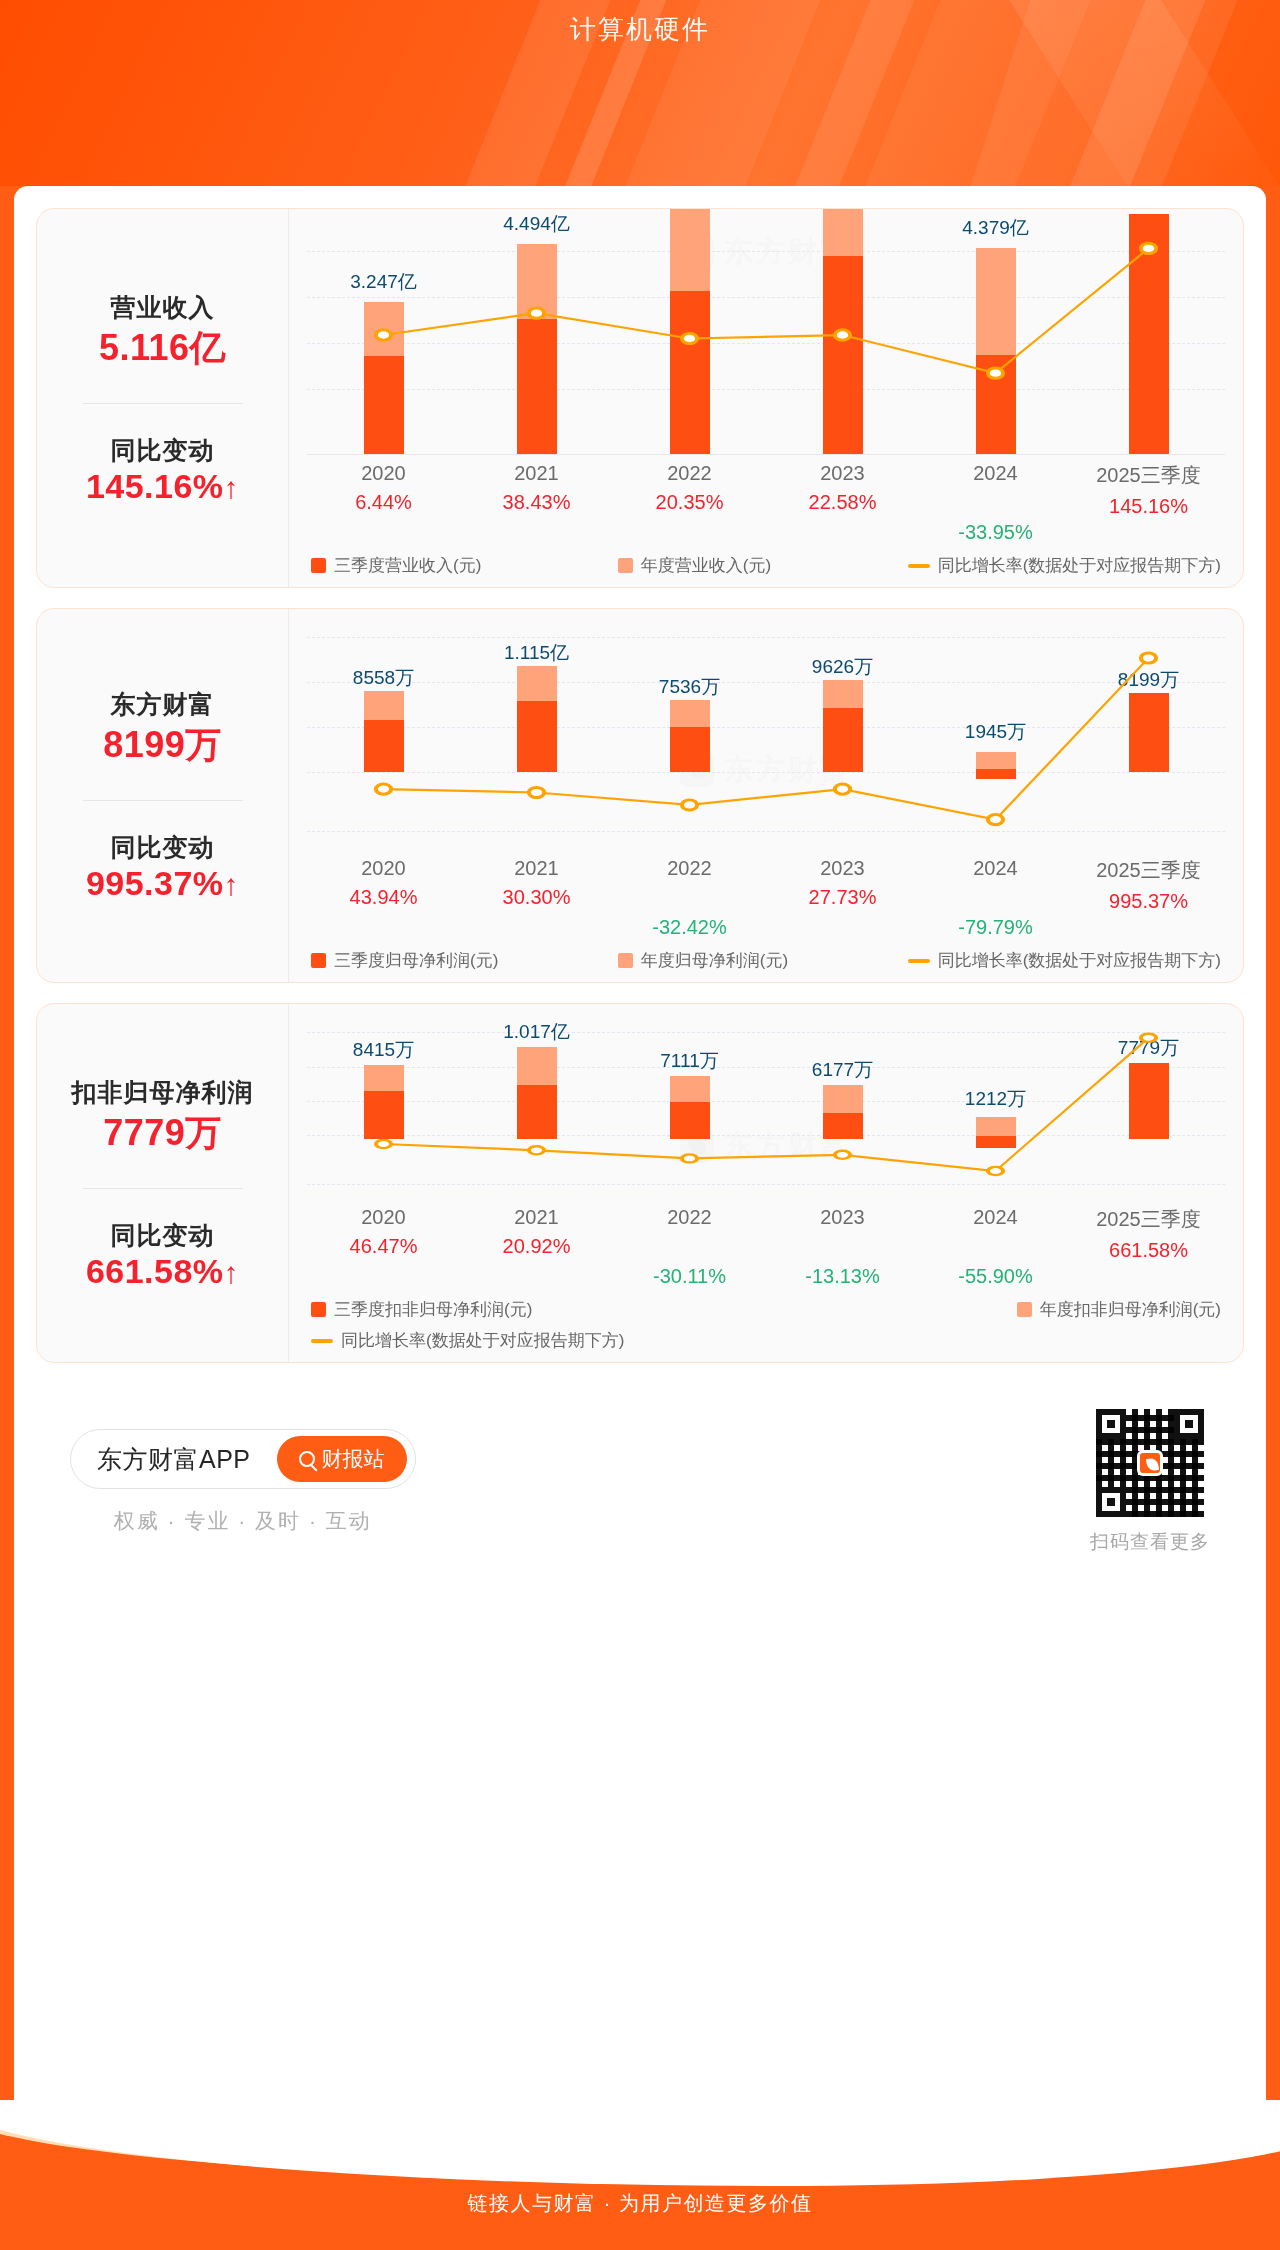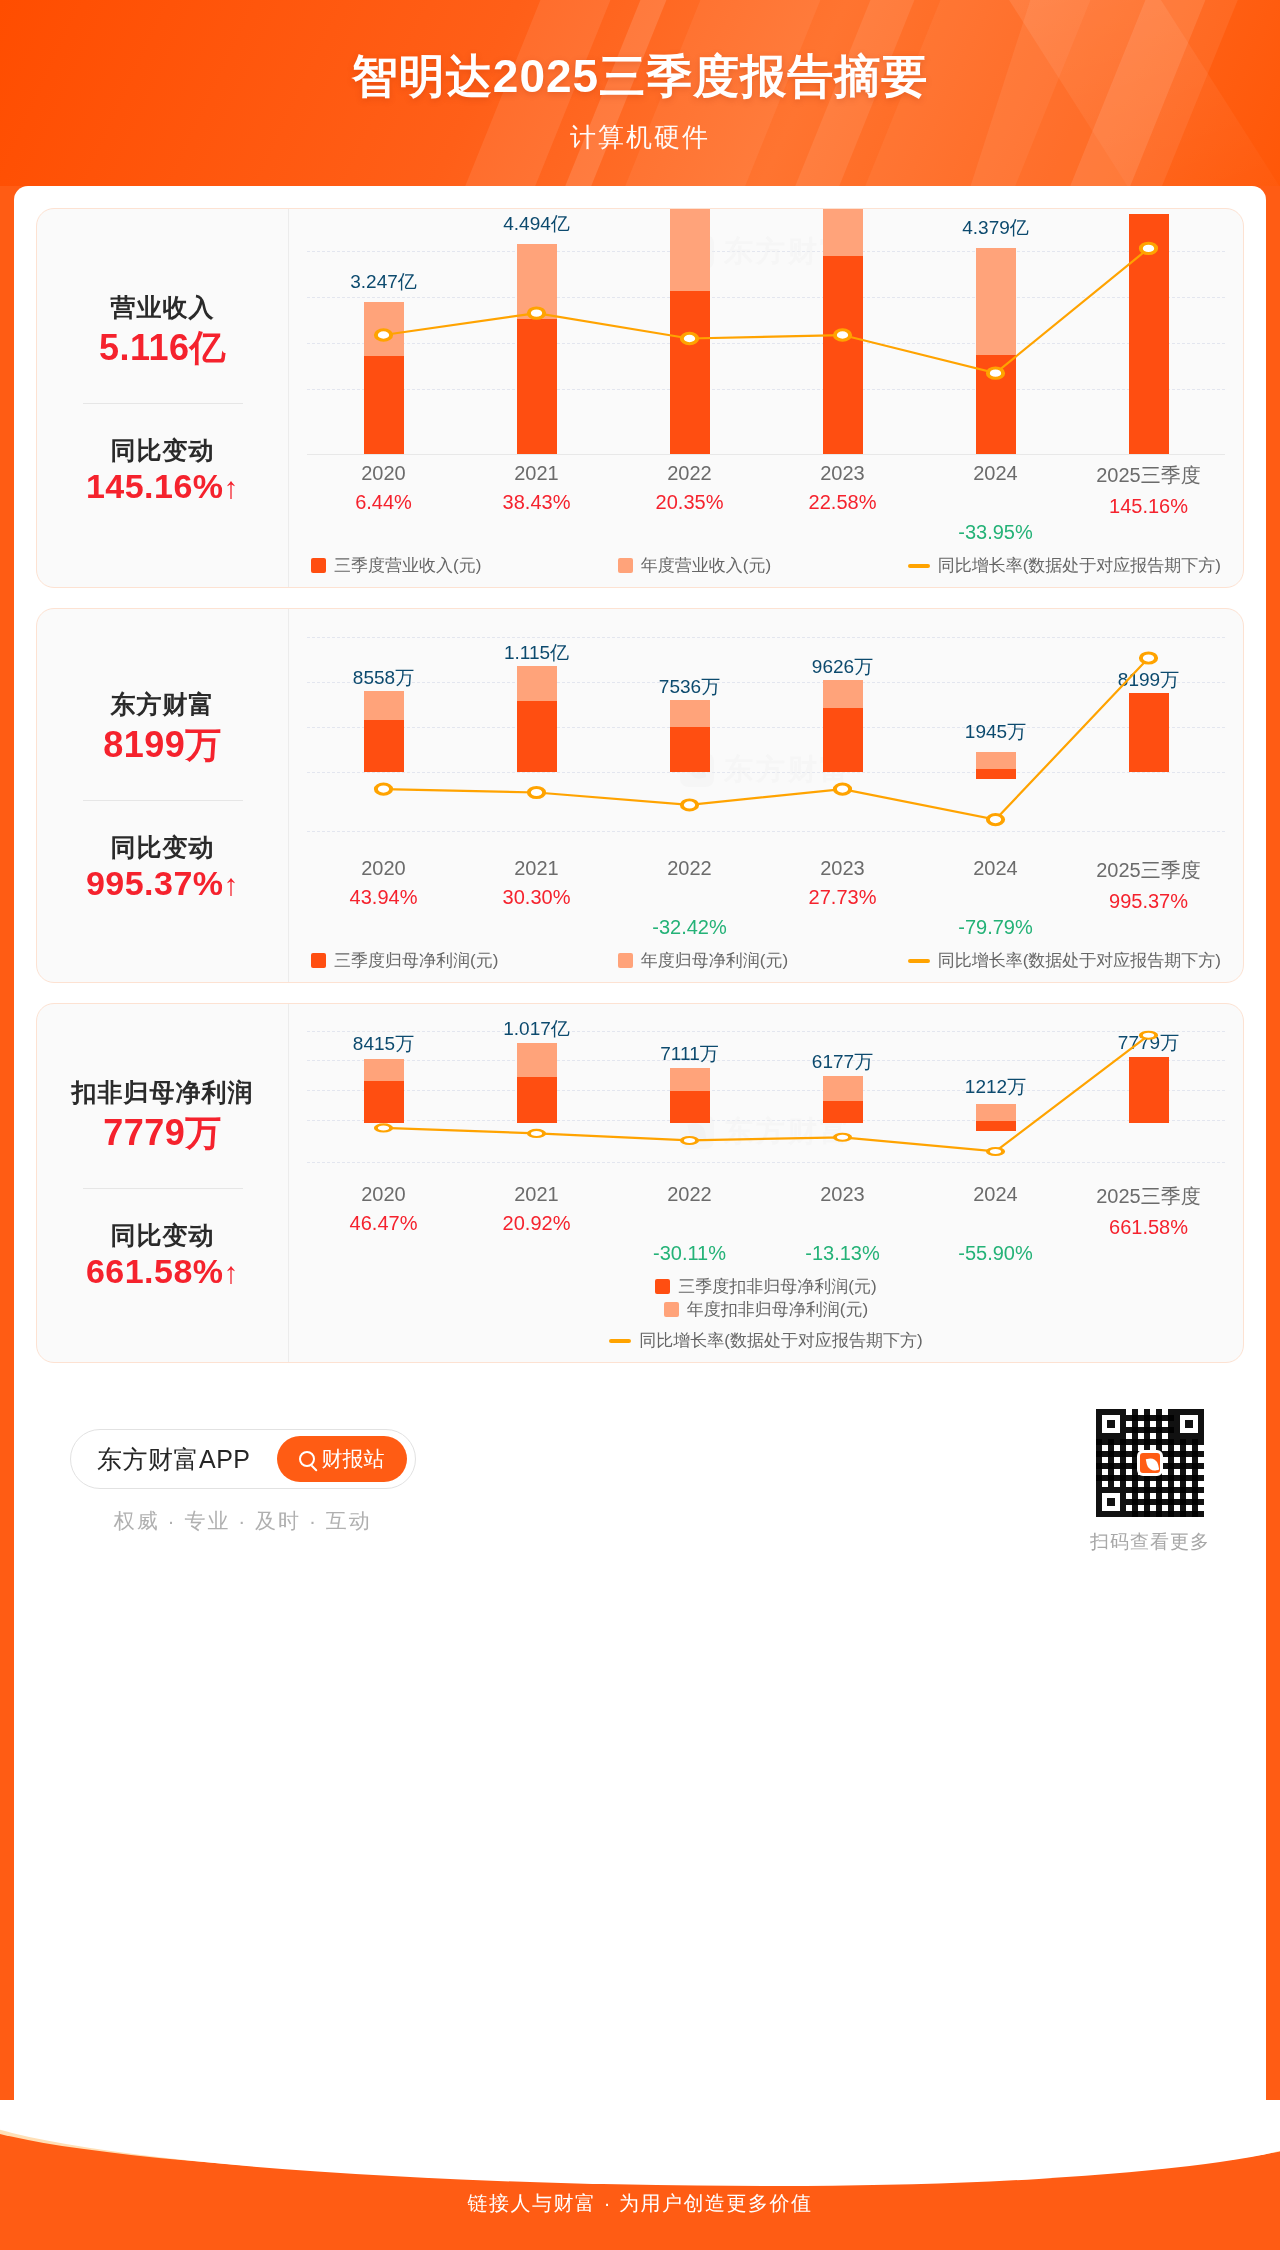--- a/index.html
+++ b/index.html
@@ -264,21 +264,20 @@
   }
   .lg-sq { width: 15px; height: 15px; border-radius: 2px; }
   .lg-sq.q3 { background: #ff4e11; }
   .lg-sq.annual { background: #ffa37a; }
   .lg-line { width: 22px; height: 4px; border-radius: 2px; background: #ffa300; }
   .legend-row {
     display: flex;
     width: 100%;
     justify-content: space-between;
     align-items: center;
-    flex-direction: column;
   }
 
   
   .footer-zone {
     display: flex;
     align-items: center;
     justify-content: space-between;
     padding: 26px 34px 0 34px;
   }
   .app-badge {
@@ -416,21 +415,20 @@
 
 <div class="header">
   <div class="hdr-streak s1"></div>
   <div class="hdr-streak s2"></div>
   <div class="hdr-streak s3"></div>
   <div class="hdr-streak s4"></div>
   <div class="hdr-streak s5"></div>
   <div class="hdr-streak s6"></div>
   <div class="hdr-v"></div>
   <div class="hdr-v2"></div>
-  <div class="hdr-title">智明达2025三季度报告摘要</div>
   <div class="hdr-sub">计算机硬件</div>
 </div>
 
 <div class="sheet">
 
   <div class="card c1">
     <div class="metric-pane">
       <div class="metric-block">
         <div class="metric-label">营业收入</div>
         <div class="metric-value">5.116亿</div>

